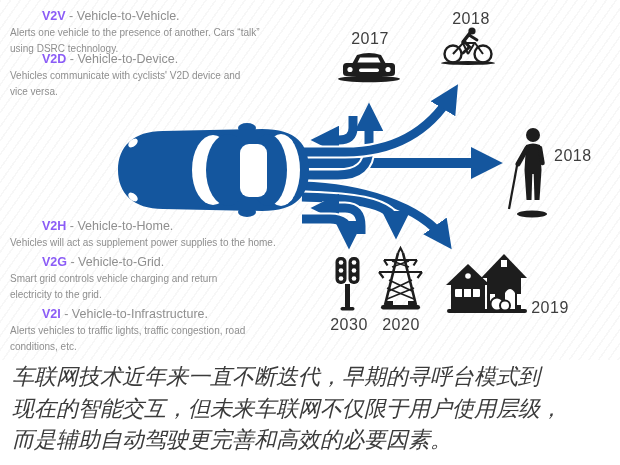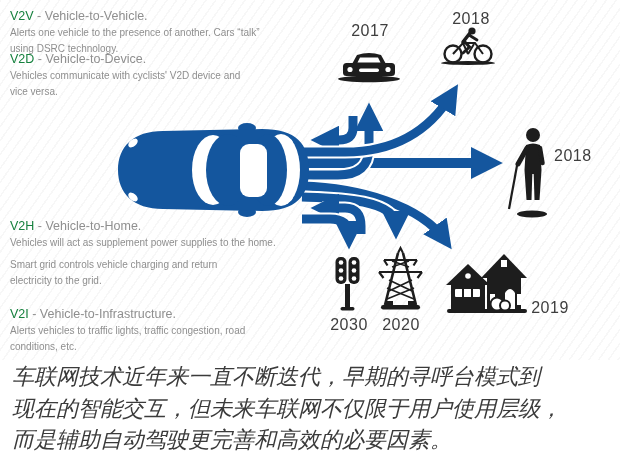--- a/index.html
+++ b/index.html
@@ -9,25 +9,25 @@
   }
   .stage::before{
     content:"";position:absolute;left:0;top:0;width:620px;height:360px;
     background:repeating-linear-gradient(125deg,rgba(0,0,0,0.03) 0 1.5px,transparent 1.5px 8px);
     pointer-events:none;
   }
   
   .lg{position:absolute;left:10px;width:305px;}
   #lg-0{top:9px}#lg-1{top:52px}#lg-2{top:93px}#lg-3{top:219px}#lg-4{top:255px}#lg-5{top:307px}
   .lg-title{font-size:12.5px;line-height:14px;color:#8f8f8f;}
-  .lg-title .code{color:#15803d;font-weight:normal;}
+  .lg-title .code{color:#8b5cf6;font-weight:bold;margin-left:32px;}
   .lg-desc{font-size:10px;line-height:16px;color:#8f8f8f;margin-top:2px;white-space:pre-line;}
   
   .yr{position:absolute;font-size:16px;color:#3e3e3e;width:48px;text-align:center;letter-spacing:0.5px;}
-  #yr-vehicle{left:346px;top:22px;}
+  #yr-vehicle{left:346px;top:30px;}
   #yr-cyclist{left:447px;top:10px;}
   #yr-pedestrian{left:554px;top:147px;width:44px;text-align:left;}
   #yr-traffic{left:325px;top:316px;}
   #yr-grid{left:377px;top:316px;}
   #yr-home{left:528px;top:299px;width:44px;text-align:center;}
   
   .art{position:absolute;left:0;top:0;}
   
   .caption{
     position:absolute;left:12px;top:361px;width:600px;
@@ -47,20 +47,21 @@
   <div class="lg" id="lg-1">
     <div class="lg-title"><span class="code">V2D</span><span> - Vehicle-to-Device.</span></div>
     <div class="lg-desc">Vehicles communicate with cyclists' V2D device and
 vice versa.</div>
   </div>
   <div class="lg" id="lg-3">
     <div class="lg-title"><span class="code">V2H</span><span> - Vehicle-to-Home.</span></div>
     <div class="lg-desc">Vehicles will act as supplement power supplies to the home.</div>
   </div>
   <div class="lg" id="lg-4">
+    <div class="lg-title"><span class="code">V2G</span><span> - Vehicle-to-Grid.</span></div>
     <div class="lg-desc">Smart grid controls vehicle charging and return
 electricity to the grid.</div>
   </div>
   <div class="lg" id="lg-5">
     <div class="lg-title"><span class="code">V2I</span><span> - Vehicle-to-Infrastructure.</span></div>
     <div class="lg-desc">Alerts vehicles to traffic lights, traffic congestion, road
 conditions, etc.</div>
   </div>
 
   <svg class="art" width="620" height="360" viewBox="0 0 620 360">

